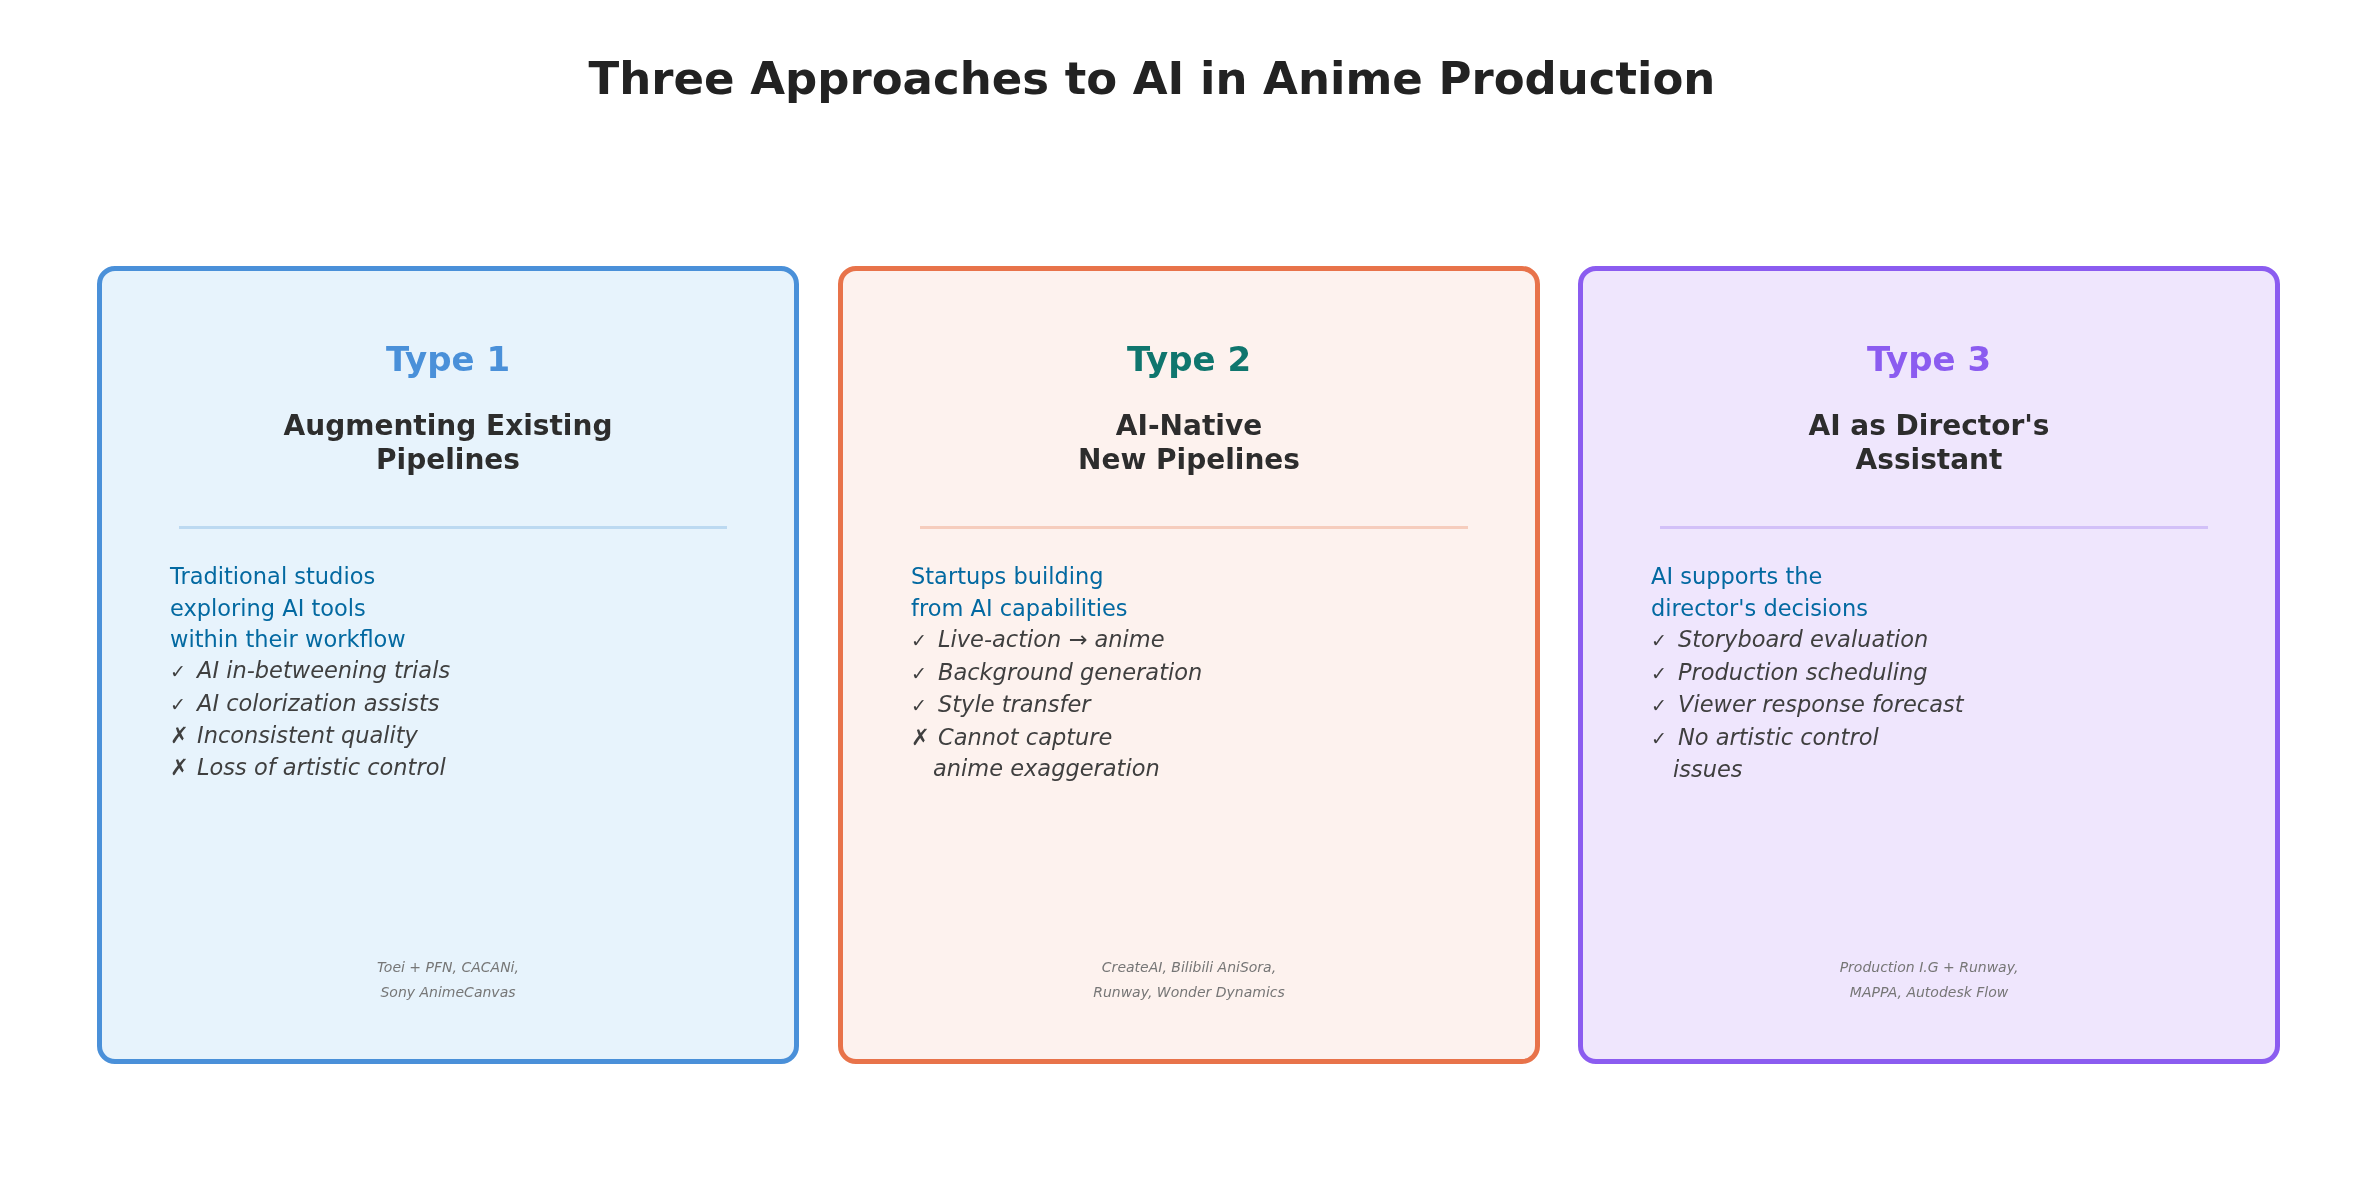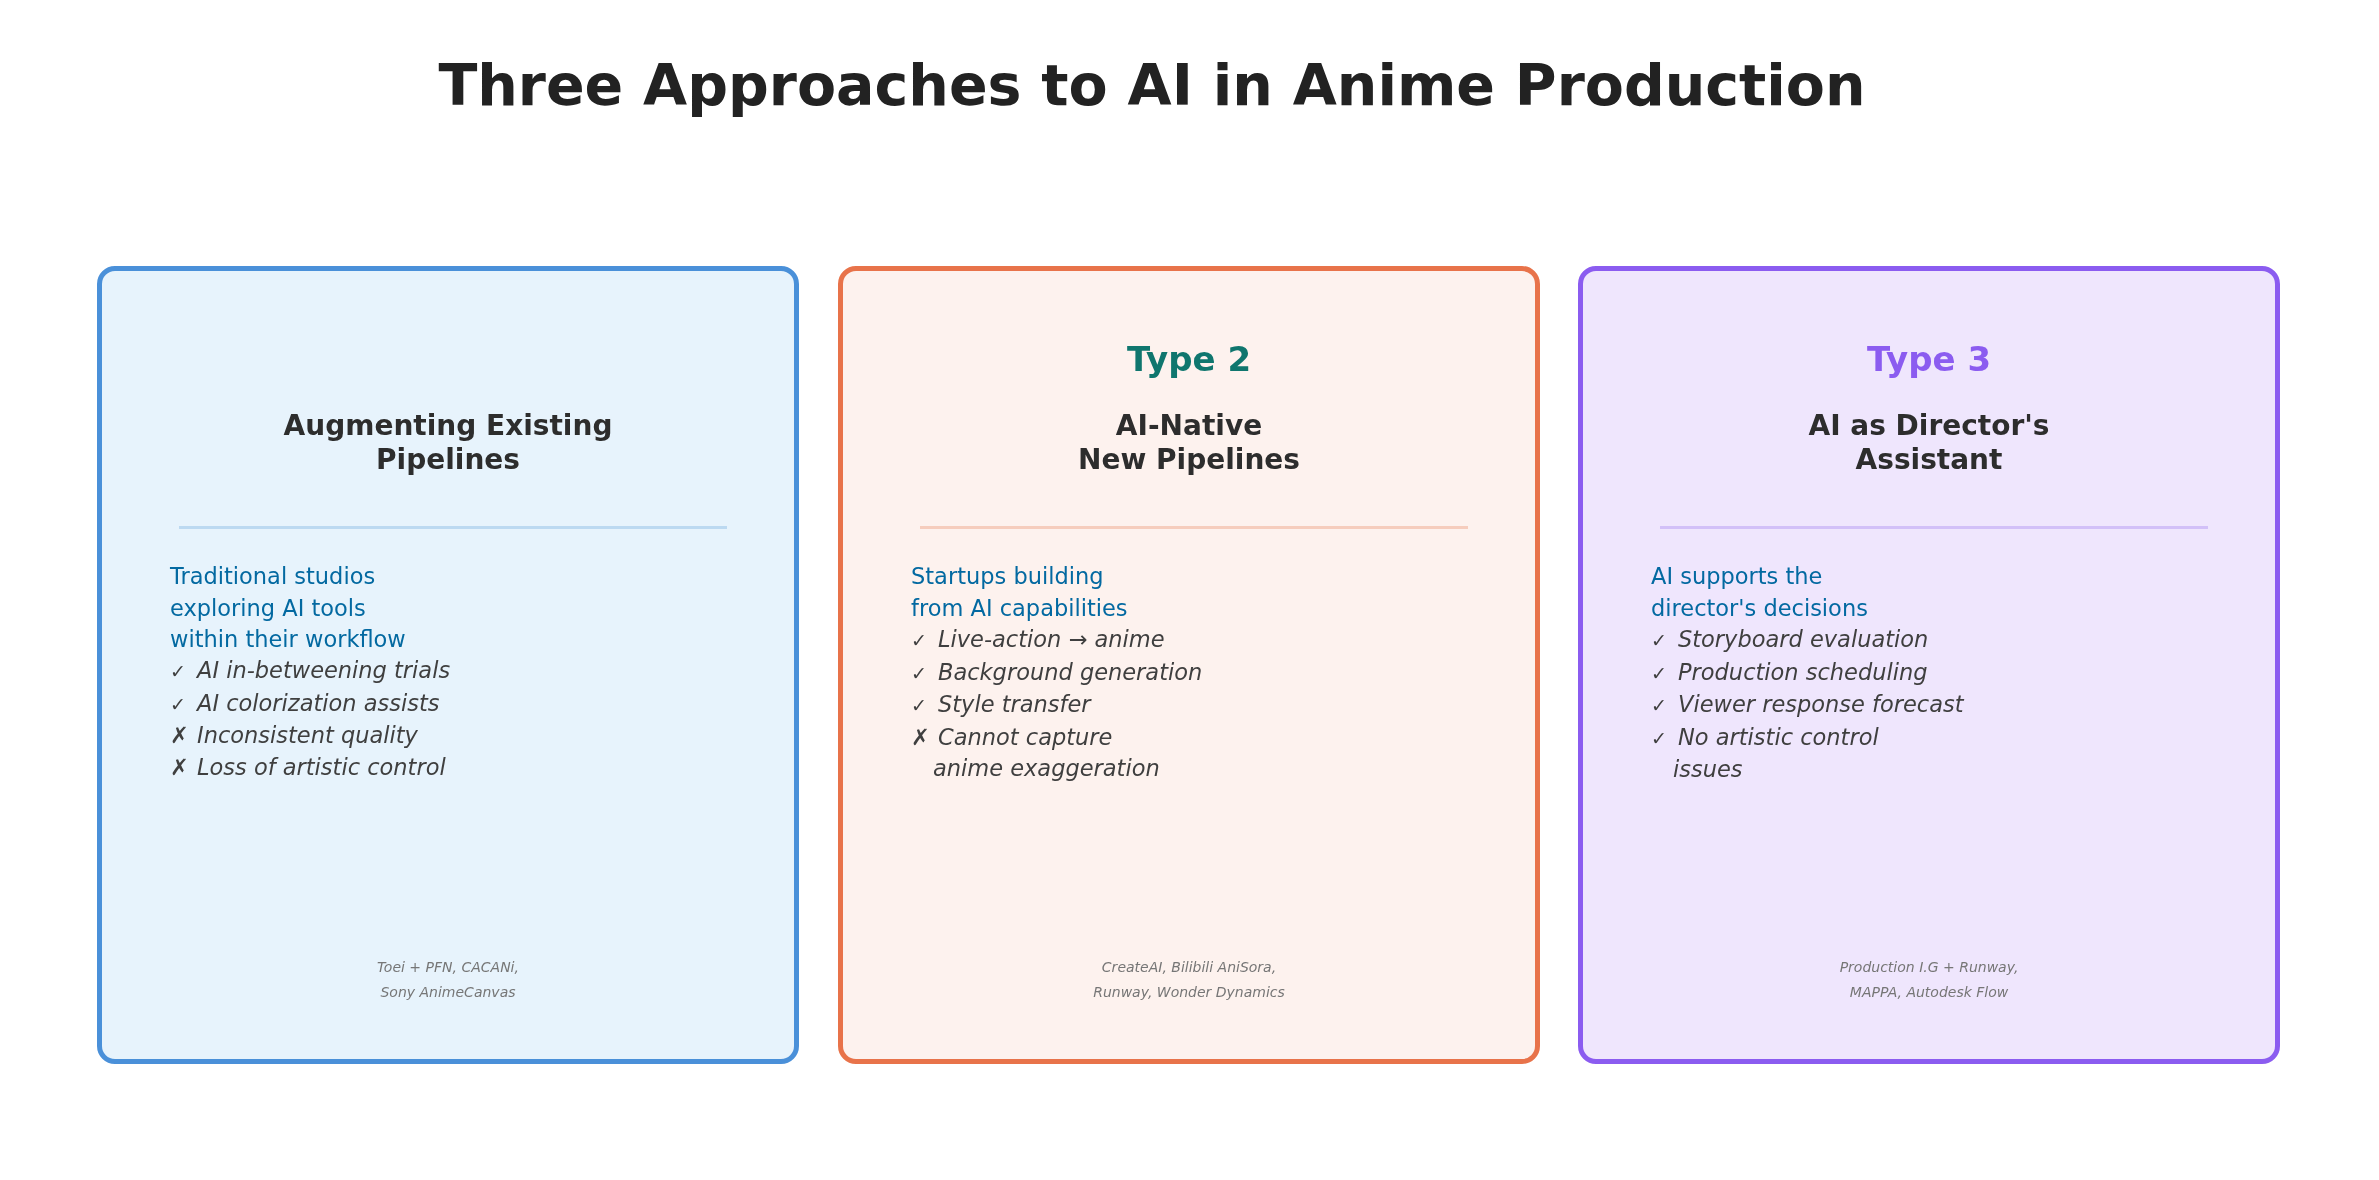--- a/index.html
+++ b/index.html
@@ -1,19 +1,19 @@
 <!DOCTYPE html>
 <html><head>
 <meta charset="utf-8">
 <style>
   html, body { margin:0; padding:0; background:#ffffff; }
   body { width:2379px; height:1180px; position:relative; overflow:hidden;
          font-family:"DejaVu Sans", sans-serif; }
   .title { position:absolute; left:0; top:52px; width:2304px; text-align:center;
-           font-size:57px; font-weight:bold; color:#222222; }
+           font-size:45px; font-weight:bold; color:#222222; }
   .card { position:absolute; top:266px; width:692px; height:788px;
           border:5px solid; border-radius:18px; box-sizing:content-box; }
   .card .type { position:absolute; left:0; right:0; top:68px; text-align:center;
                 font-size:34px; font-weight:bold; }
   .card .subtitle { position:absolute; left:0; right:0; top:138px; text-align:center;
                     font-size:28px; font-weight:bold; color:#2d2d2d; line-height:34px; white-space:pre-line; }
   .card .divider { position:absolute; left:77px; width:548px; top:255px; height:3px; }
   .card .desc { position:absolute; left:68px; top:290px; font-size:22.5px; color:#0369a1;
                 line-height:31.5px; white-space:pre-line; }
   .card .items { position:absolute; left:68px; top:384px; font-size:22.5px; color:#3f3f3f;
@@ -29,20 +29,21 @@
   #card-2 .type { color:#0f766e; } #card-2 .divider { background:#f6cdbd; }
   #card-3 { left:1578px; background:#efe6fd; border-color:#8b5cf0; }
   #card-3 .type { color:#8b5cf0; } #card-3 .divider { background:#d2c0f8; }
 </style>
 </head>
 <body>
 
 <div class="title">Three Approaches to AI in Anime Production</div>
 
 <div class="card" id="card-1">
+  <div class="type">Type 1</div>
   <div class="subtitle">Augmenting Existing
 Pipelines</div>
   <div class="divider"></div>
   <div class="desc">Traditional studios
 exploring AI tools
 within their workflow</div>
   <ul class="items">
     <li><span class="mark check">✓</span><span>AI in-betweening trials</span></li>
     <li><span class="mark check">✓</span><span>AI colorization assists</span></li>
     <li><span class="mark">✗</span><span>Inconsistent quality</span></li>

